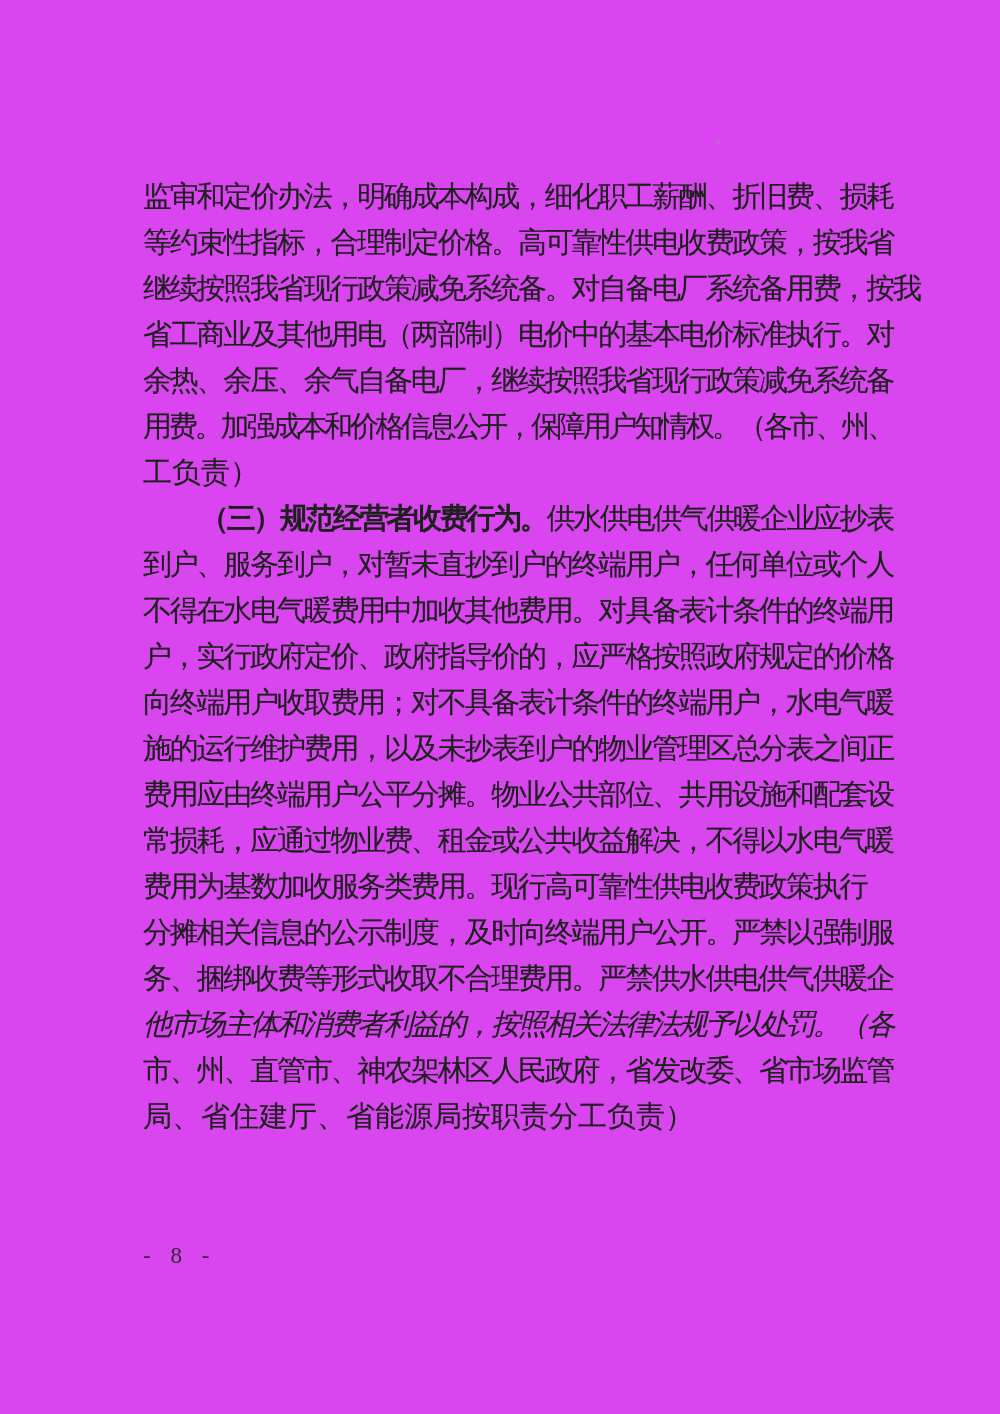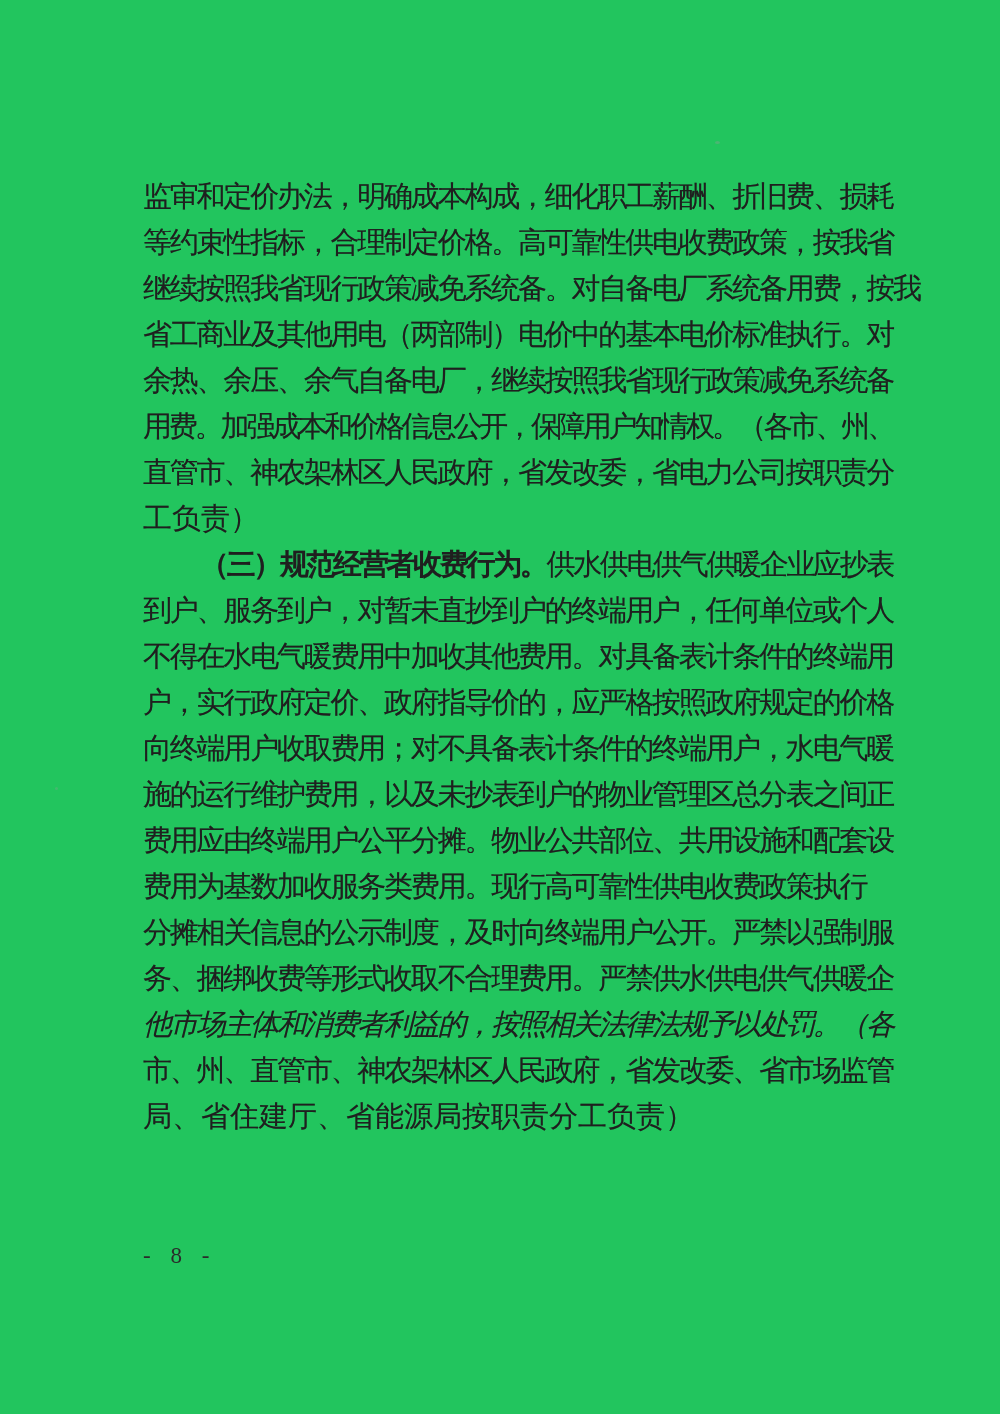--- a/index.html
+++ b/index.html
@@ -9,21 +9,21 @@
     height: 1414px;
     position: relative;
     background: #ffffff;
     font-family: "Liberation Serif", "DejaVu Serif", serif;
     overflow: hidden;
   }
   .page {
     position: absolute;
     left: 0; top: 0;
     width: 1000px; height: 1414px;
-    background: #22c55e;
+    background: #d946ef;
   }
   .text-block {
     position: absolute;
     left: 143px;
     top: 173px;
     width: 750px;
   }
   .line {
     display: block;
     width: 750px;
@@ -66,32 +66,32 @@
 
   <div class="text-block">
 
     <div>
       <div class="line"><span class="fit" style="letter-spacing: -2.21429px;">监审和定价办法，明确成本构成，细化职工薪酬、折旧费、损耗</span></div>
       <div class="line"><span class="fit" style="letter-spacing: -2.21429px;">等约束性指标，合理制定价格。高可靠性供电收费政策，按我省</span></div>
       <div class="line"><span class="fit" style="letter-spacing: -2.21429px;">继续按照我省现行政策减免系统备。对自备电厂系统备用费，按我</span></div>
       <div class="line"><span class="fit" style="letter-spacing: -2.21429px;">省工商业及其他用电（两部制）电价中的基本电价标准执行。对</span></div>
       <div class="line"><span class="fit" style="letter-spacing: -2.21429px;">余热、余压、余气自备电厂，继续按照我省现行政策减免系统备</span></div>
       <div class="line"><span class="fit" style="letter-spacing: -3.13793px;">用费。加强成本和价格信息公开，保障用户知情权。（各市、州、</span></div>
-      <div class="line"><span class="fit" style="letter-spacing: -2.21429px;">直管市、神农架林区人民政府，省发改委，省电力公司按职责分</span></div>
       <div class="line"><span class="fit">工负责）</span></div>
     </div>
 
     <div>
       <div class="line indent"><span class="fit" style="letter-spacing: -2.34615px;"><span class="heading-bold">（三）规范经营者收费行为。</span><span>供水供电供气供暖企业应抄表</span></span></div>
       <div class="line"><span class="fit" style="letter-spacing: -2.21429px;">到户、服务到户，对暂未直抄到户的终端用户，任何单位或个人</span></div>
       <div class="line"><span class="fit" style="letter-spacing: -2.21429px;">不得在水电气暖费用中加收其他费用。对具备表计条件的终端用</span></div>
       <div class="line"><span class="fit" style="letter-spacing: -2.21429px;">户，实行政府定价、政府指导价的，应严格按照政府规定的价格</span></div>
       <div class="line"><span class="fit" style="letter-spacing: -2.21429px;">向终端用户收取费用；对不具备表计条件的终端用户，水电气暖</span></div>
       <div class="line"><span class="fit" style="letter-spacing: -2.21429px;">施的运行维护费用，以及未抄表到户的物业管理区总分表之间正</span></div>
       <div class="line"><span class="fit" style="letter-spacing: -2.21429px;">费用应由终端用户公平分摊。物业公共部位、共用设施和配套设</span></div>
+      <div class="line"><span class="fit" style="letter-spacing: -2.21429px;">常损耗，应通过物业费、租金或公共收益解决，不得以水电气暖</span></div>
       <div class="line"><span class="fit" style="letter-spacing: -2.21429px;">费用为基数加收服务类费用。现行高可靠性供电收费政策执行</span></div>
       <div class="line"><span class="fit" style="letter-spacing: -2.21429px;">分摊相关信息的公示制度，及时向终端用户公开。严禁以强制服</span></div>
       <div class="line"><span class="fit" style="letter-spacing: -2.21429px;">务、捆绑收费等形式收取不合理费用。严禁供水供电供气供暖企</span></div>
       <div class="line"><span class="fit" style="letter-spacing: -2.21429px; font-style: italic;">他市场主体和消费者利益的，按照相关法律法规予以处罚。（各</span></div>
       <div class="line"><span class="fit" style="letter-spacing: -2.21429px;">市、州、直管市、神农架林区人民政府，省发改委、省市场监管</span></div>
       <div class="line"><span class="fit">局、省住建厅、省能源局按职责分工负责）</span></div>
     </div>
 
   </div>
 

